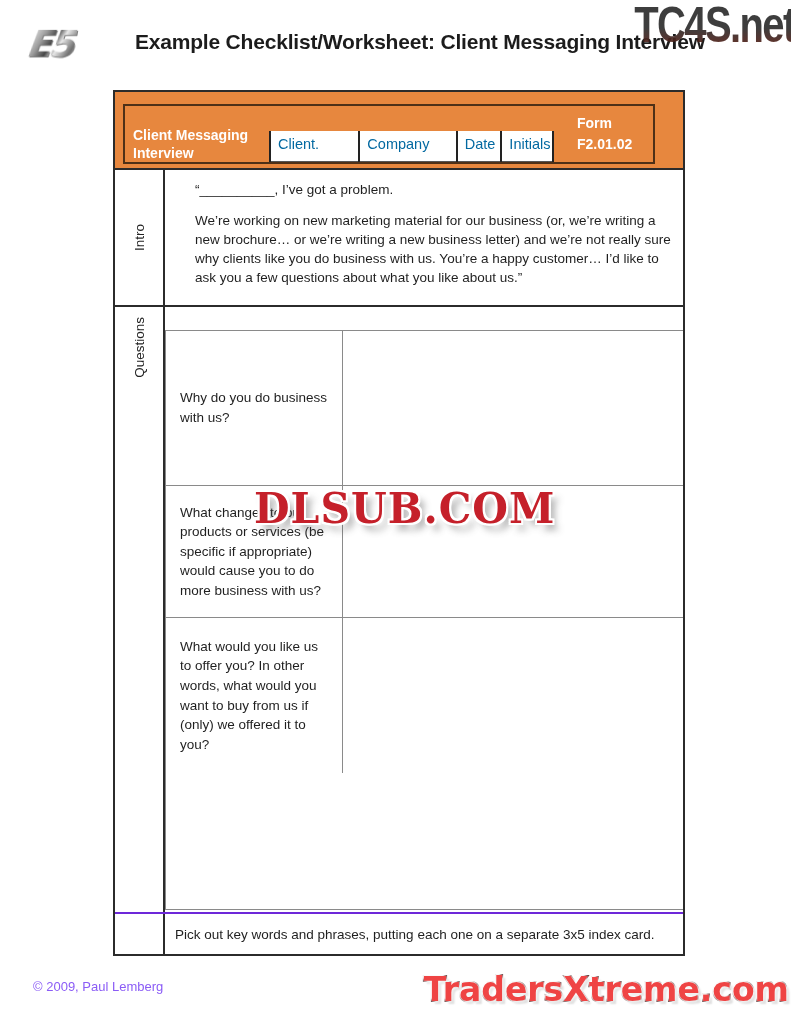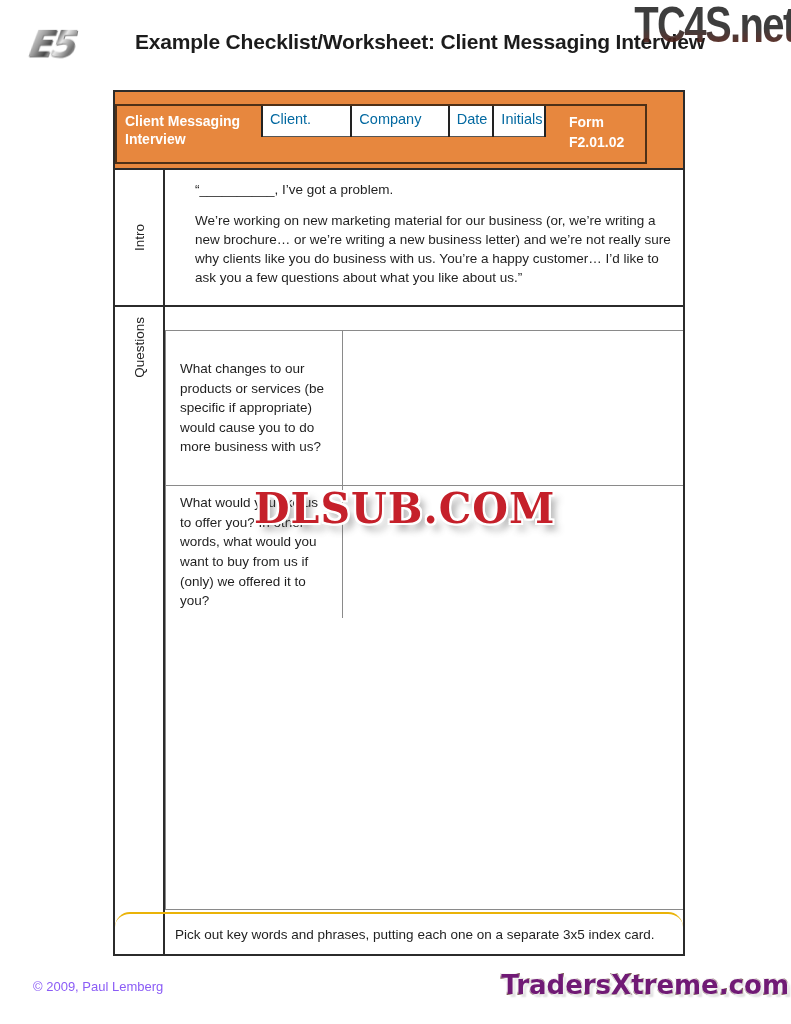--- a/index.html
+++ b/index.html
@@ -28,22 +28,22 @@
     -webkit-background-clip:text;background-clip:text;color:transparent;
     text-shadow:none;
   }
   
   .form{
     position:absolute;left:113px;top:90px;width:572px;height:866px;
     border:2px solid #2b2b2b;box-sizing:border-box;background:#fff;
   }
   .band{position:relative;height:78px;background:var(--orange);border-bottom:2px solid #2b2b2b;box-sizing:border-box;}
   .band-inner{
-    position:absolute;left:0;top:12px;width:532px;height:60px;
-    border:2px solid #4e3017;box-sizing:border-box;display:flex;align-items:flex-start;
+    position:absolute;left:8px;top:12px;width:532px;height:60px;
+    border:2px solid #4e3017;box-sizing:border-box;display:flex;align-items:flex-end;
   }
   .band-title{
     width:144px;box-sizing:border-box;padding:6px 6px 0 8px;
     color:#fff;font-weight:bold;font-size:14px;line-height:1.3;
   }
   .band-fields{width:285px;display:flex;background:#fff;border-left:2px solid #222;box-sizing:border-box;}
   .field-col{display:flex;flex-direction:column;box-sizing:border-box;border-right:2px solid #222;}
   .field-col:last-child{border-right:2px solid #222;}
   .fc-client{width:90px;}.fc-company{width:98px;}.fc-date{width:45px;}.fc-initials{width:52px;}
   .field-label{
@@ -85,38 +85,38 @@
   .q-row:nth-child(1){height:155px;}
   .q-row:nth-child(2){height:132px;}
   .q-row:nth-child(3){height:155px;}
   .q-row:nth-child(4){flex:1;}
   .q-cell{
     width:177px;box-sizing:border-box;border-right:1px solid #8a8a8a;
     padding:8px 14px;font-size:13.5px;line-height:1.45;
     display:flex;align-items:center;
   }
   .a-cell{flex:1;background:#fff;}
-  .row-bottom{height:42px;border-top:2px solid #eab308;border-radius:15px;}
+  .row-bottom{height:42px;border-top:2px solid #6d28d9;}
   .bottom-content{flex:1;display:flex;align-items:center;padding-left:10px;font-size:13.5px;}
   
   .wm-dlsub{
     position:absolute;left:254px;top:484px;z-index:6;
     font-family:"DejaVu Serif", serif;font-weight:900;font-size:41px;letter-spacing:1px;
     color:#c5202a;
     text-shadow:
       -2px 0 0 #fff,2px 0 0 #fff,0 -2px 0 #fff,0 2px 0 #fff,
       -2px -2px 0 #fff,2px 2px 0 #fff,-2px 2px 0 #fff,2px -2px 0 #fff,
       6px 7px 7px rgba(80,80,80,.45);
     transform:scaleY(1.05);
   }
   .copyright{position:absolute;left:33px;top:979px;font-size:13px;color:#8b5cf6;}
   .wm-traders{
     position:absolute;right:2px;top:970px;z-index:6;
-    font-family:"DejaVu Sans", sans-serif;font-weight:900;font-size:26px;letter-spacing:0px;
-    color:#701a75;-webkit-text-stroke:2px #451311;paint-order:stroke fill;
+    font-family:"DejaVu Sans", sans-serif;font-weight:900;font-size:33px;letter-spacing:0px;
+    color:#ef4444;-webkit-text-stroke:2px #451311;paint-order:stroke fill;
     text-shadow:0 0 3px #fff,0 0 5px #fff,3px 3px 2px #ddd,-2px -2px 2px #fff;
   }
 </style>
 </head>
 <body>
 
 <div class="page" style="--orange:#E7873E;">
 
   <div class="logo">E5</div>
   <div class="page-title">Example Checklist/Worksheet: Client Messaging Interview</div>
@@ -165,20 +165,26 @@
     </div>
 
     <div class="row row-questions">
       <div class="label-col">
         <div class="vlabel">Questions</div>
       </div>
       <div class="q-content">
         <div class="inner-table">
           <div class="q-row">
             <div class="q-cell">
+                <span>Why do you do business with us?</span>
+              </div>
+            <div class="a-cell"></div>
+          </div>
+          <div class="q-row">
+            <div class="q-cell">
                 <span>What changes to our products or services (be specific if appropriate) would cause you to do more business with us?</span>
               </div>
             <div class="a-cell"></div>
           </div>
           <div class="q-row">
             <div class="q-cell">
                 <span>What would you like us to offer you? In other words, what would you want to buy from us if (only) we offered it to you?</span>
               </div>
             <div class="a-cell"></div>
           </div>

